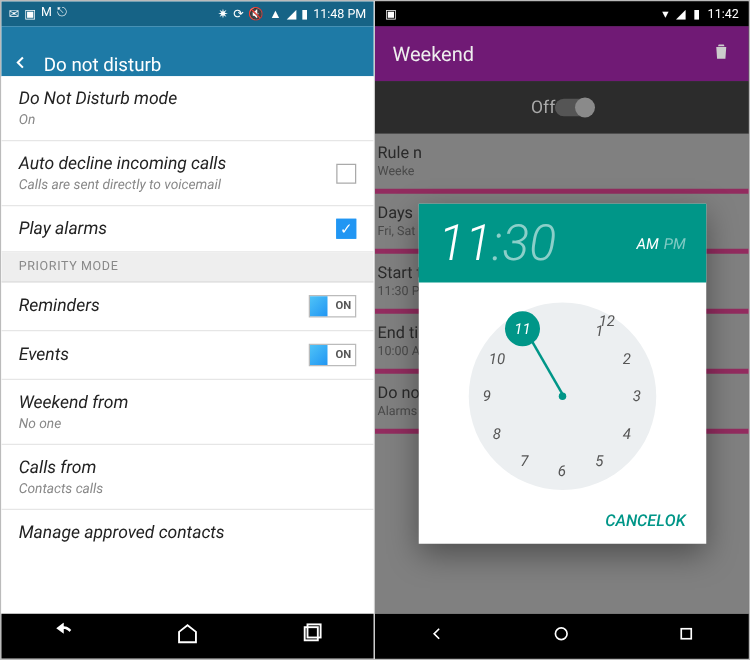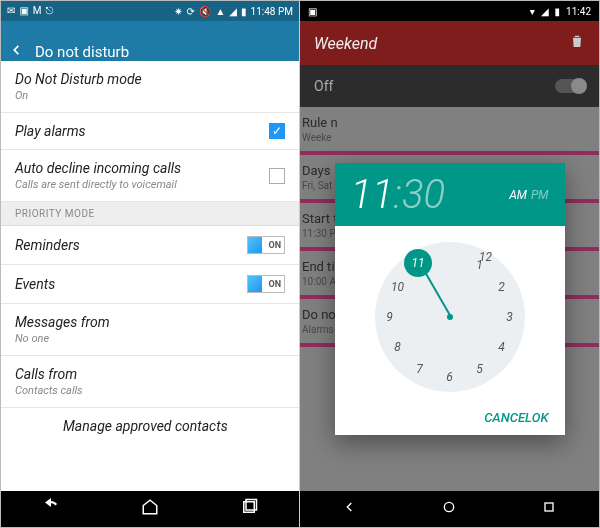--- a/index.html
+++ b/index.html
@@ -24,23 +24,23 @@
   .checkbox { width: 16px; height: 16px; border: 1px solid #aaa; display: inline-flex; align-items: center; justify-content: center; }
   .checkbox.checked { background: #2196f3; border-color: #2196f3; color: #fff; font-size: 12px; }
   .toggle-on { width: 38px; height: 18px; border: 1px solid #bbb; position: relative; font-size: 9px; font-weight: bold; color: #555; display: flex; align-items: center; justify-content: flex-end; padding-right: 3px; background: #fff; }
   .toggle-on::before { content:""; position:absolute; left:0; top:0; bottom:0; width:14px; background: linear-gradient(135deg,#4fc3f7,#2196f3); }
   .navbar { height: 36px; background: #000; display: flex; justify-content: space-around; align-items: center; }
   .navbar svg { width: 18px; height: 18px; fill: #fff; }
 
   
   .statusbar-r { height: 20px; background: #000; color: #fff; font-size: 10px; display: flex; align-items: center; justify-content: flex-end; gap: 6px; padding: 0 8px; }
   .statusbar-r .left-icon { margin-right: auto; }
-  .header-r { height: 44px; background: #7f1d1d; color: #eee; display: flex; align-items: center; padding: 0 14px; font-size: 16px; justify-content: space-between; font-style: italic; }
+  .header-r { height: 44px; background: #701a75; color: #eee; display: flex; align-items: center; padding: 0 14px; font-size: 16px; justify-content: space-between; }
   .header-r .trash svg { width: 16px; height: 16px; fill: #ccc; }
-  .offrow { height: 42px; background: #2c2c2c; color: #aaa; display: flex; align-items: center; justify-content: space-between; padding: 0 14px; font-size: 14px; }
+  .offrow { height: 42px; background: #2c2c2c; color: #aaa; display: flex; align-items: center; justify-content: center; padding: 0 14px; font-size: 14px; }
   .switch { width: 30px; height: 14px; background: #555; border-radius: 8px; position: relative; }
   .switch::after { content:""; position:absolute; width:16px; height:16px; background:#8a8a8a; border-radius:50%; right:-2px; top:-1px; }
   .bglist { background: #cfcfcf; flex:1; position: relative; }
   .bgrow { padding: 8px 2px; border-bottom: 4px solid #ec4899; }
   .bgrow .t { font-size: 13px; color: #444; }
   .bgrow .s { font-size: 10px; color: #777; margin-top:2px; }
 
   .overlay { position: absolute; inset: 0; background: rgba(0,0,0,.38); display:flex; align-items:center; justify-content:center;font-style:italic; }
   .dialog { width: 230px; background: #fff; box-shadow: 0 8px 24px rgba(0,0,0,.4); }
   .dlg-top { background: #009688; color: #fff; padding: 8px 16px; display: flex; align-items: center; justify-content: space-between; }
@@ -95,57 +95,57 @@
 
     <div class="list">
       <div class="row">
         <div class="tcol">
           <div class="title">Do Not Disturb mode</div>
           <div class="sub">On</div>
         </div>
       </div>
       <div class="row">
         <div class="tcol">
-          <div class="title">Play alarms</div>
-        </div>
-        <span class="checkbox checked">✓</span>
-      </div>
-      <div class="row">
-        <div class="tcol">
           <div class="title">Auto decline incoming calls</div>
           <div class="sub">Calls are sent directly to voicemail</div>
         </div>
         <span class="checkbox"></span>
       </div>
+      <div class="row">
+        <div class="tcol">
+          <div class="title">Play alarms</div>
+        </div>
+        <span class="checkbox checked">✓</span>
+      </div>
       <div class="section-hdr">PRIORITY MODE</div>
       <div class="row">
         <div class="tcol">
             <div class="title">Reminders</div>
           </div>
         <span class="toggle-on">ON</span>
       </div>
       <div class="row">
         <div class="tcol">
             <div class="title">Events</div>
           </div>
         <span class="toggle-on">ON</span>
       </div>
       <div class="row">
         <div class="tcol">
-          <div class="title">Messages from</div>
+          <div class="title">Weekend from</div>
           <div class="sub">No one</div>
         </div>
       </div>
       <div class="row">
         <div class="tcol">
           <div class="title">Calls from</div>
           <div class="sub">Contacts calls</div>
         </div>
       </div>
-      <div class="row" style="border-bottom:none;margin-left:48px;">
+      <div class="row" style="border-bottom:none;">
         <div class="tcol">
             <div class="title">Manage approved contacts</div>
           </div>
       </div>
     </div>
 
     <div class="navbar">
       <span><svg viewBox="0 0 24 24">
             <path d="M12 4C7 4 4 8 4 8l2 2s2-3 6-3v5l8-6-8-6z" transform="scale(-1,1) translate(-24,0)"></path>
           </svg></span>

